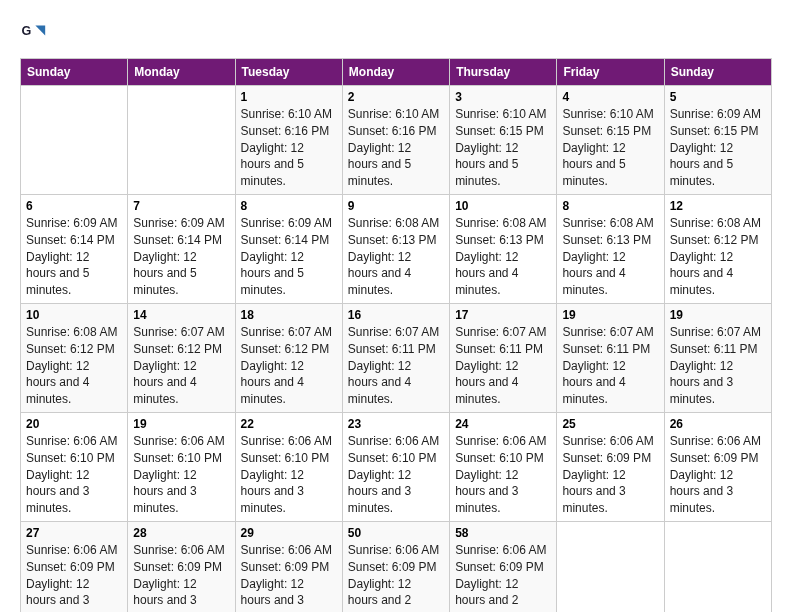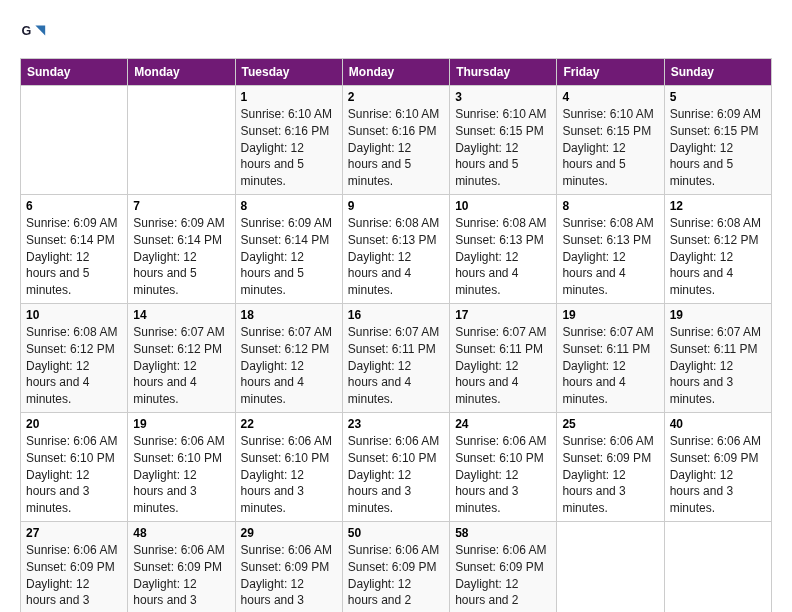--- a/index.html
+++ b/index.html
@@ -274,35 +274,35 @@
 Sunset: 6:10 PM
 Daylight: 12 hours and 3 minutes.</div>
         </td>
         <td>
           <span class="day-num">25</span>
           <div class="day-info" style="white-space: pre-line;">Sunrise: 6:06 AM
 Sunset: 6:09 PM
 Daylight: 12 hours and 3 minutes.</div>
         </td>
         <td>
-          <span class="day-num">40</span>
+          <span class="day-num">26</span>
           <div class="day-info" style="white-space: pre-line;">Sunrise: 6:06 AM
 Sunset: 6:09 PM
 Daylight: 12 hours and 3 minutes.</div>
         </td>
       </tr>
       <tr>
         <td>
           <span class="day-num">27</span>
           <div class="day-info" style="white-space: pre-line;">Sunrise: 6:06 AM
 Sunset: 6:09 PM
 Daylight: 12 hours and 3 minutes.</div>
         </td>
         <td>
-          <span class="day-num">48</span>
+          <span class="day-num">28</span>
           <div class="day-info" style="white-space: pre-line;">Sunrise: 6:06 AM
 Sunset: 6:09 PM
 Daylight: 12 hours and 3 minutes.</div>
         </td>
         <td>
           <span class="day-num">29</span>
           <div class="day-info" style="white-space: pre-line;">Sunrise: 6:06 AM
 Sunset: 6:09 PM
 Daylight: 12 hours and 3 minutes.</div>
         </td>

